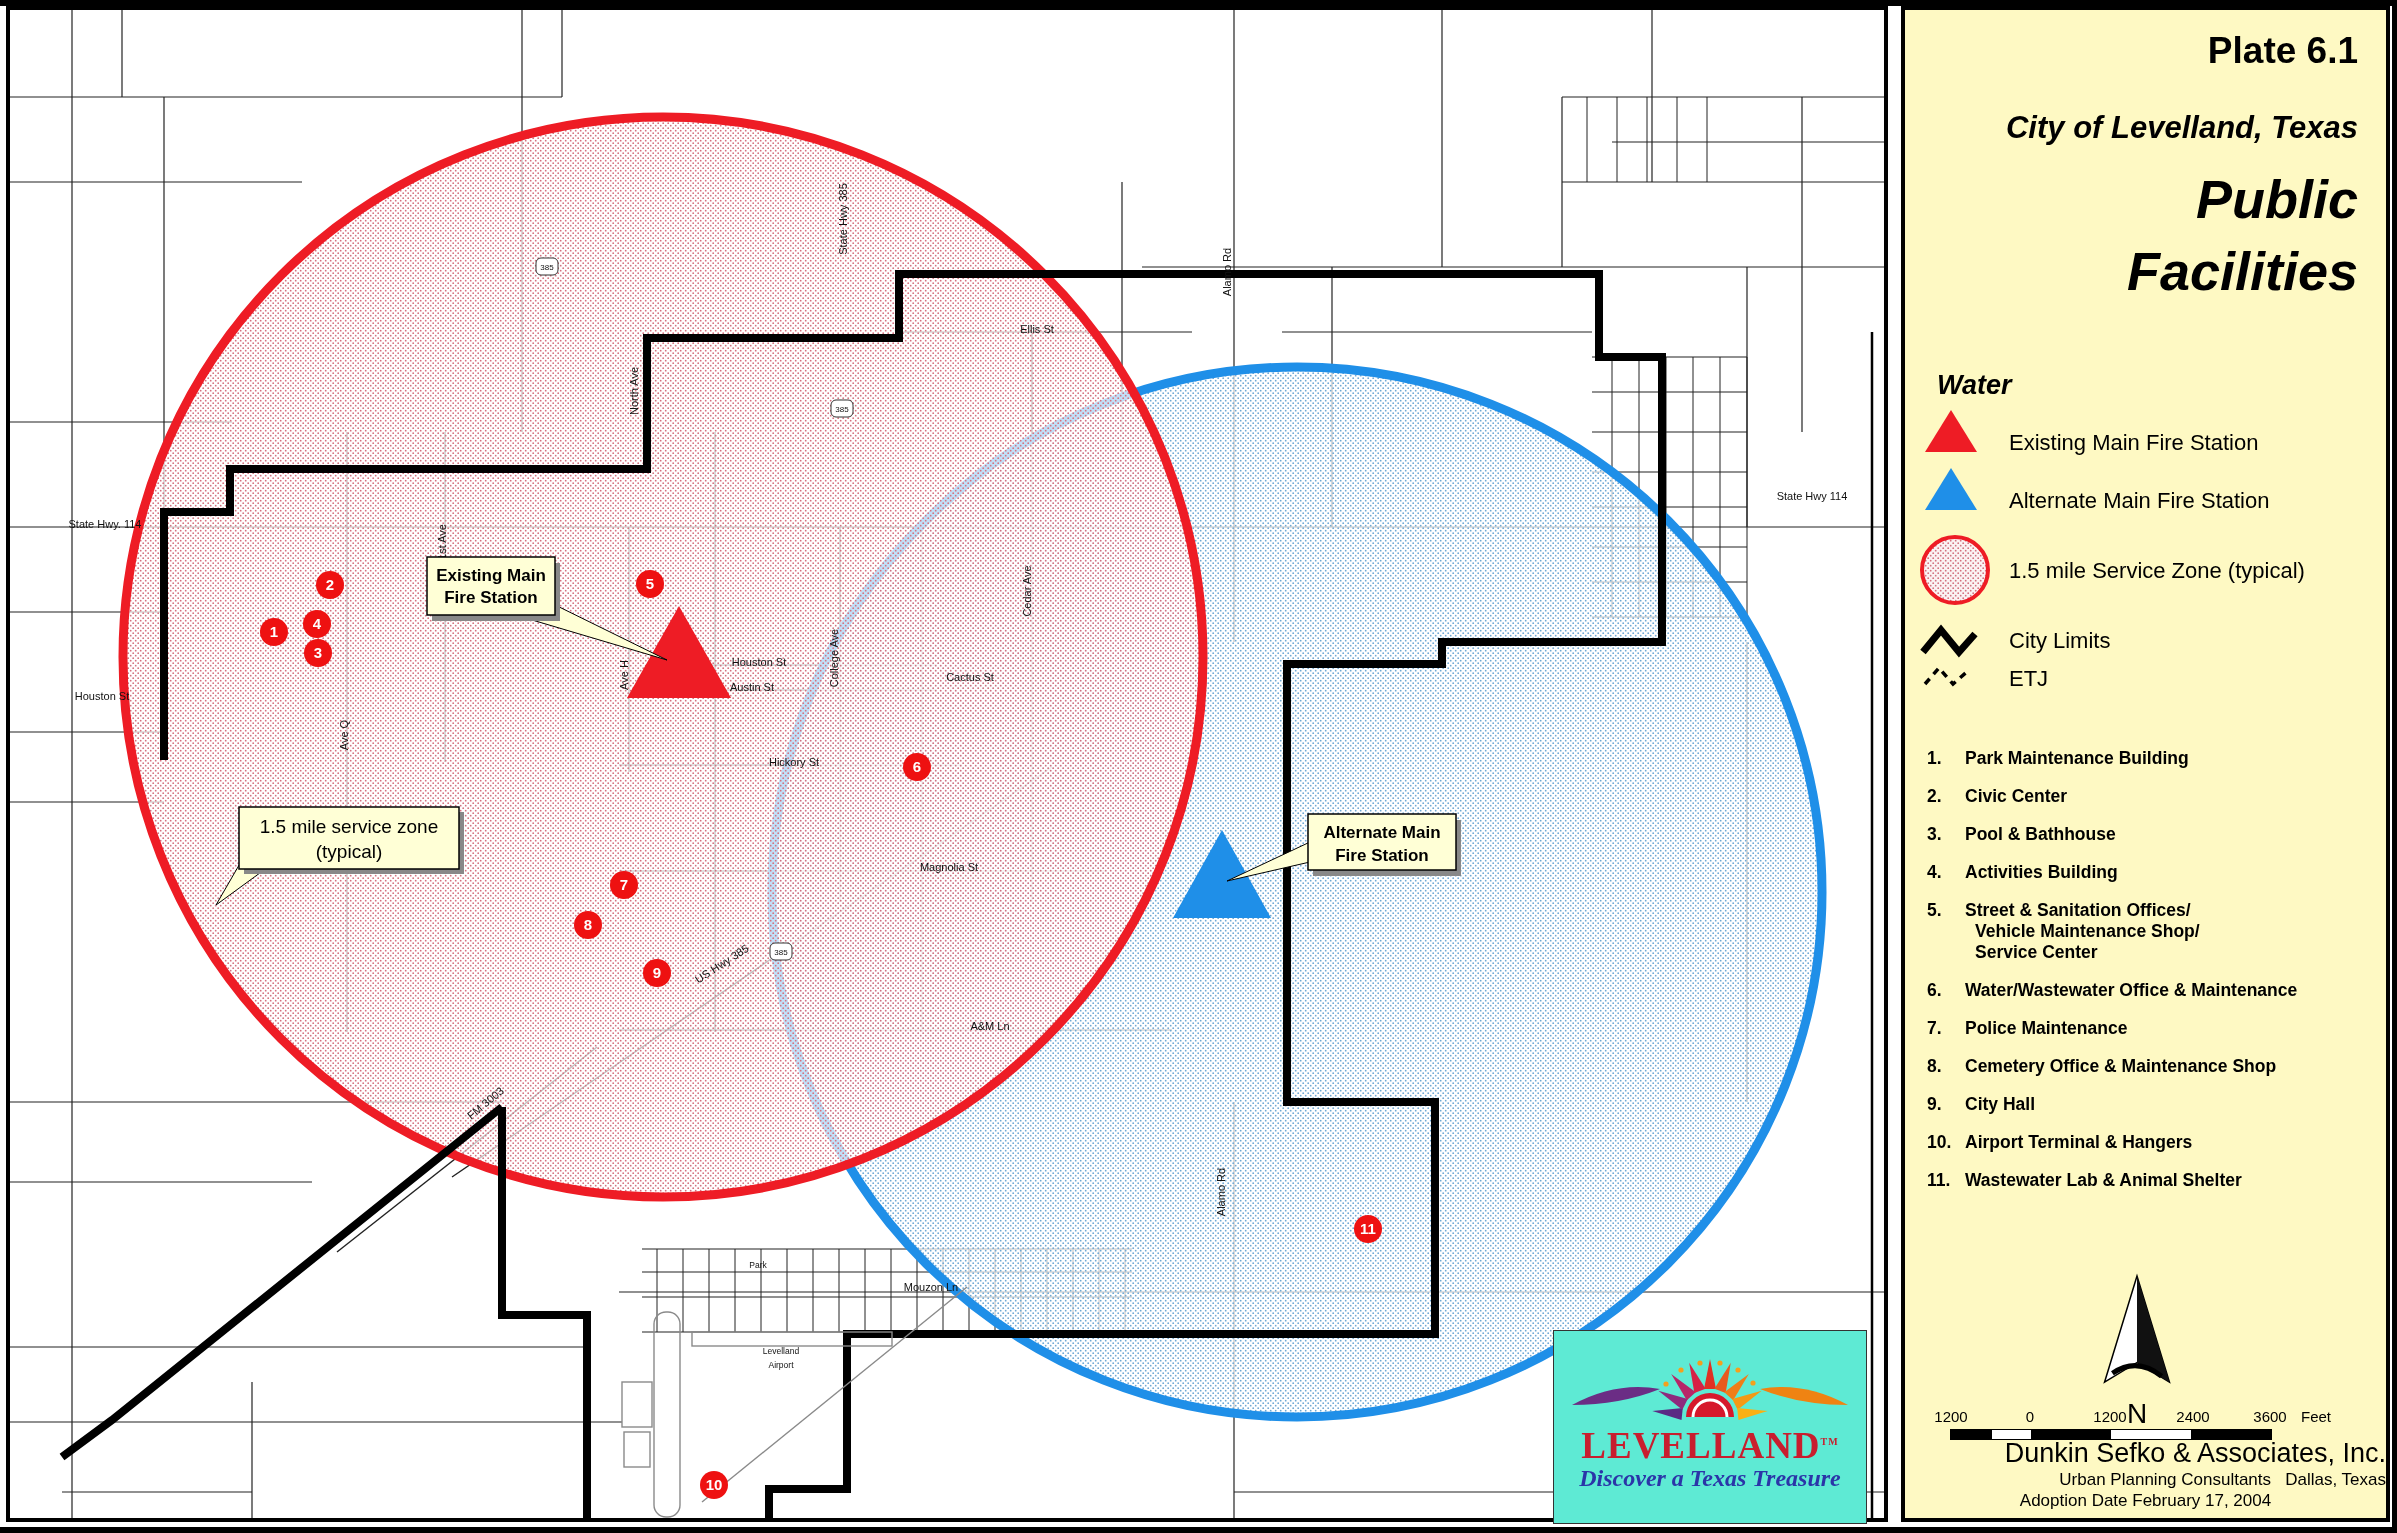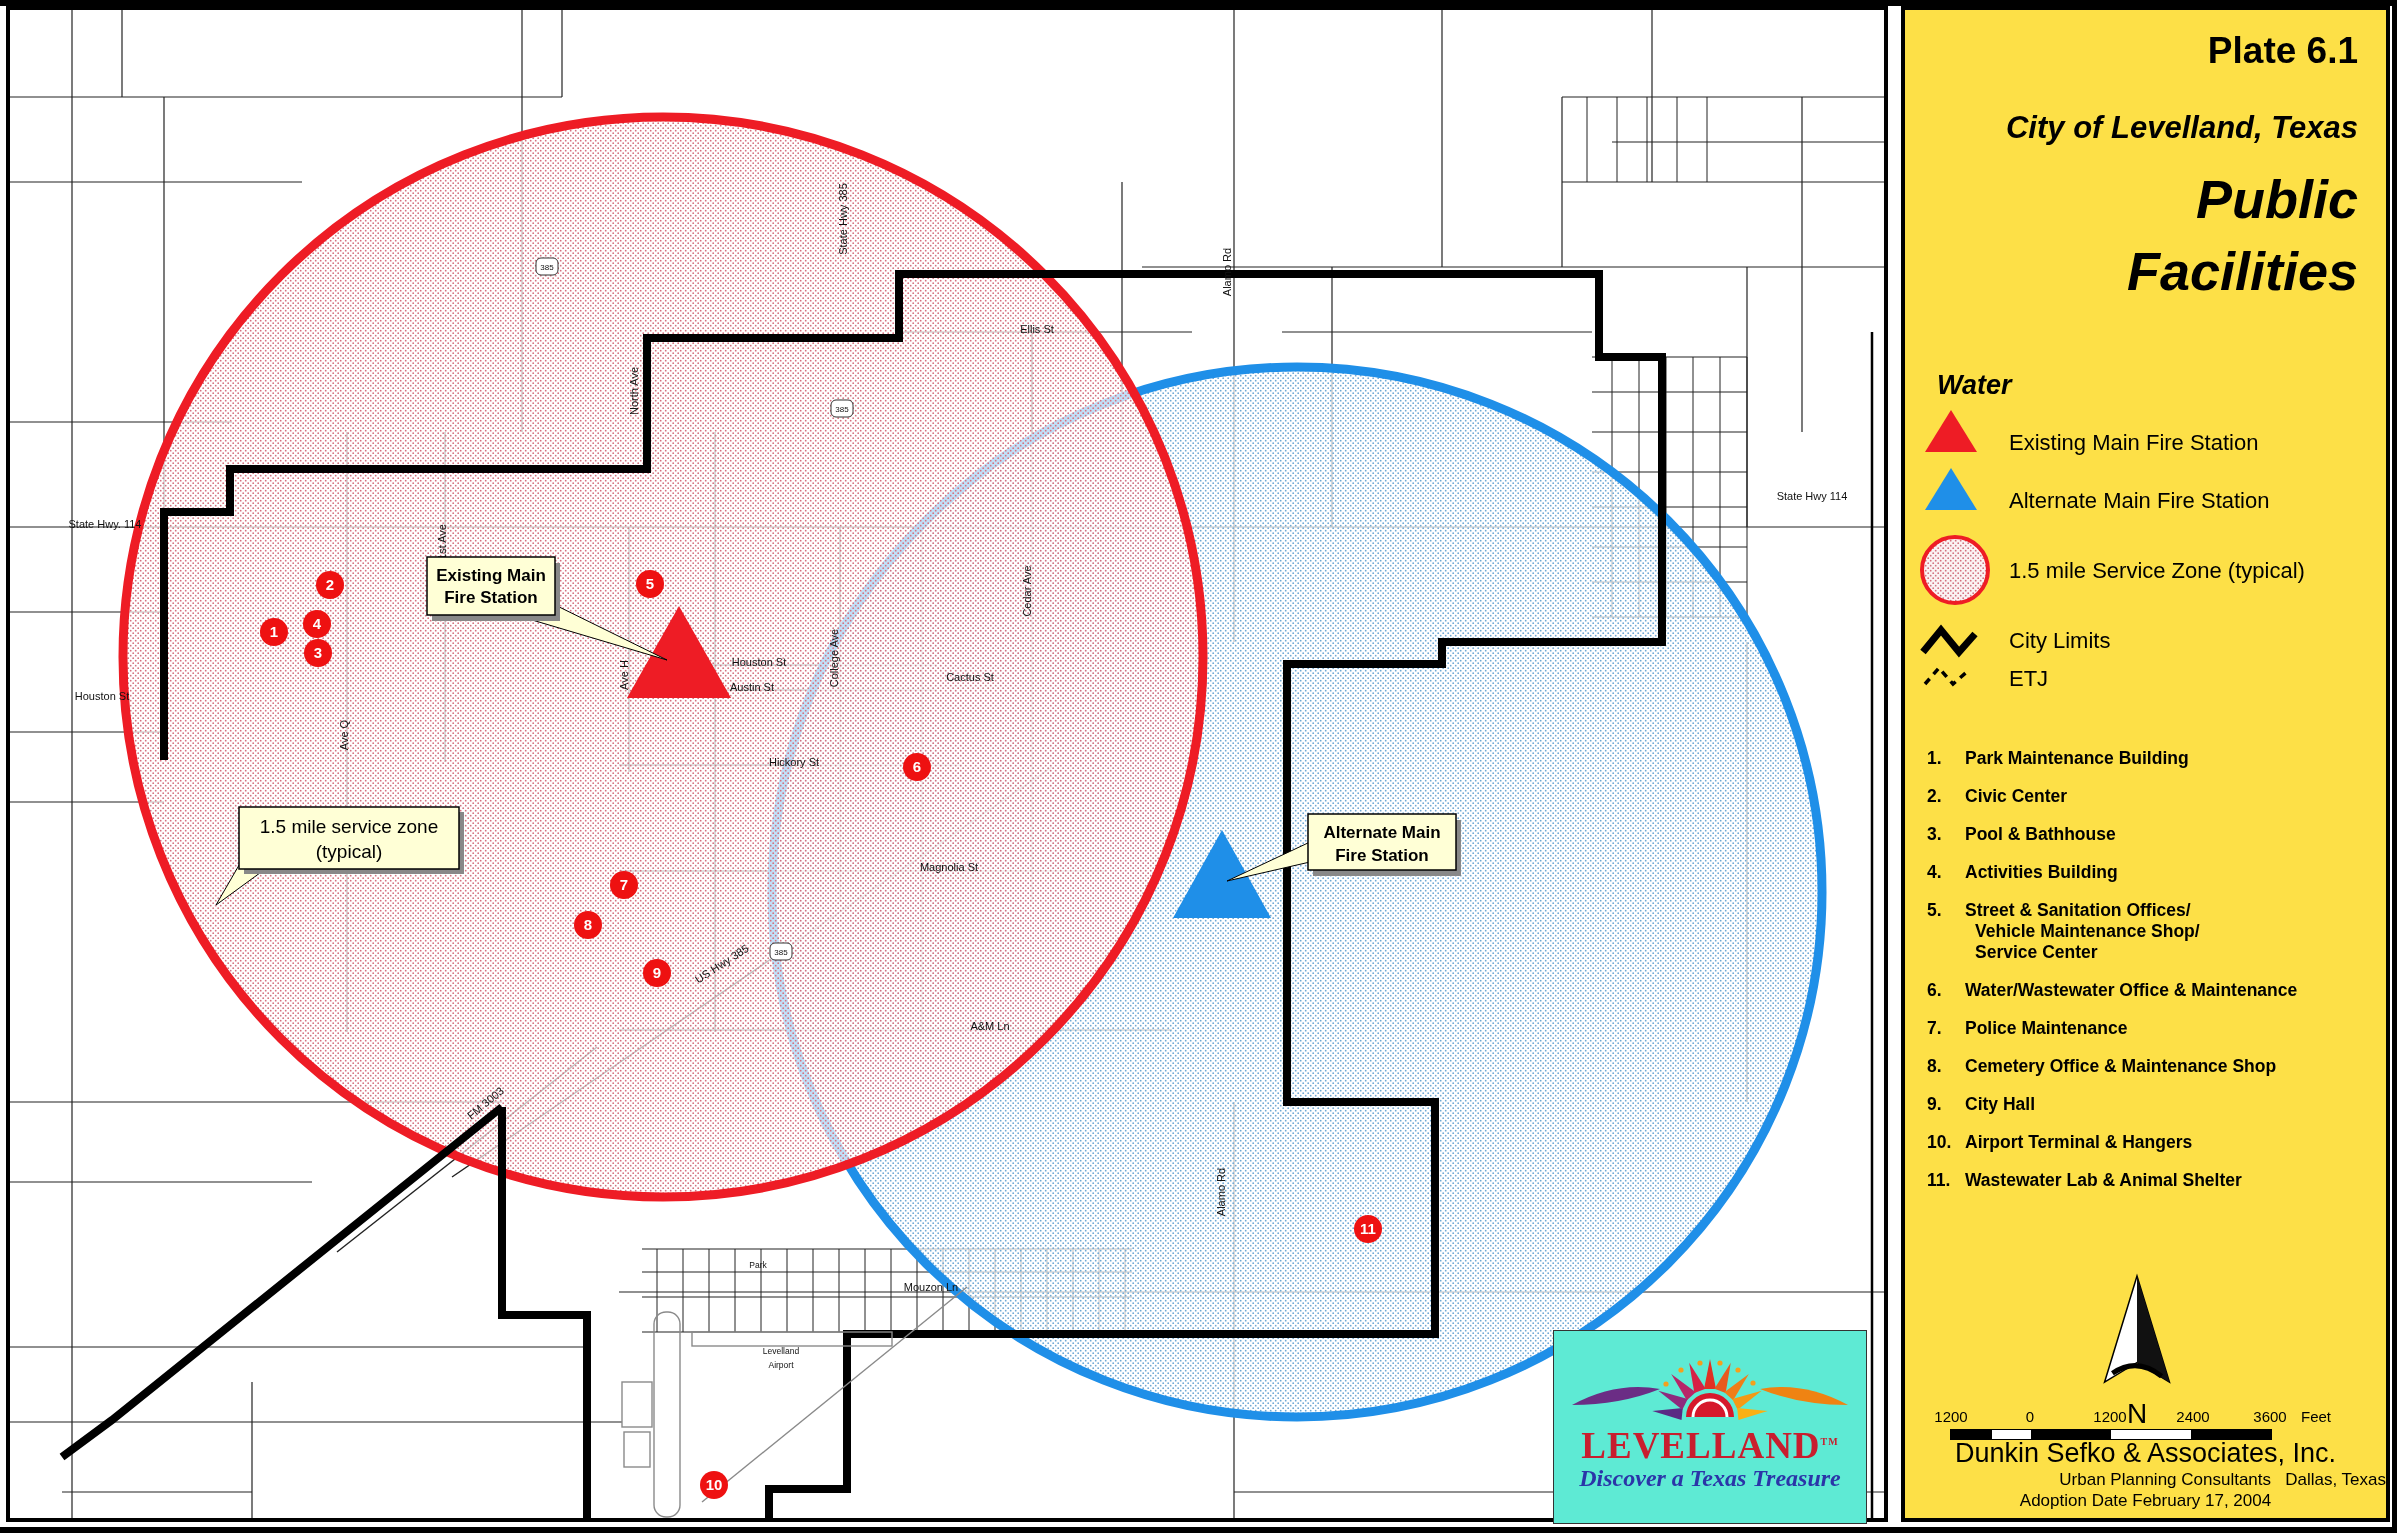--- a/index.html
+++ b/index.html
@@ -3,21 +3,21 @@
 <meta charset="utf-8">
 <style>
   html,body{margin:0;padding:0}
   body{width:2397px;height:1533px;position:relative;background:#fff;
        font-family:"Liberation Sans",sans-serif;overflow:hidden}
   .strip{position:absolute;background:#000}
   #map-frame{position:absolute;left:6px;top:6px;width:1882px;height:1516px;
              border:4px solid #000;box-sizing:border-box;background:#fff}
   #map-svg{position:absolute;left:0;top:0}
   #panel{position:absolute;left:1901px;top:6px;width:489px;height:1516px;
-         border:4px solid #000;box-sizing:border-box;background:#fde047}
+         border:4px solid #000;box-sizing:border-box;background:#fef9c3}
   .p-abs{position:absolute;white-space:nowrap}
   .rt{right:28px;text-align:right}
   #plate{top:20px;font-size:37px;font-weight:bold}
   #city-title{top:100px;font-size:31px;font-weight:bold;font-style:italic}
   #big1{top:158px;font-size:54px;font-weight:bold;font-style:italic}
   #big2{top:230px;font-size:54px;font-weight:bold;font-style:italic}
   #legend-head{left:32px;top:360px;font-size:27px;font-weight:bold;font-style:italic}
   .leg-label{position:absolute;left:104px;font-size:22px;font-weight:normal;white-space:nowrap}
   .leg-icon{position:absolute}
   #facilities-list{position:absolute;left:22px;top:738px;width:450px}
@@ -25,21 +25,21 @@
   .fac-num{width:38px;flex:none}
   .fac-lines div:nth-child(n+2){padding-left:10px}
   #north-wrap{position:absolute;left:177px;top:1262px;width:110px;text-align:center}
   #north-n{font-size:28px;margin-top:2px}
   #scale-wrap{position:absolute;left:0;top:1398px;width:489px;height:40px}
   .scale-num{position:absolute;top:0;transform:translateX(-50%);font-size:15px}
   #scale-unit{position:absolute;top:0;left:396px;font-size:15px}
   #scale-bar{position:absolute;left:45px;top:21px;width:320px;height:9px;
              border:1px solid #000;display:flex}
   .seg{height:100%}
-  #firm{top:1428px;left:0;width:100%;text-align:center;font-size:27px}
+  #firm{top:1428px;left:0;width:100%;text-align:right;font-size:27px}
   #firm-sub{top:1460px;left:0;width:100%;text-align:right;font-size:17px;white-space:pre}
   #adoption{top:1481px;left:0;width:100%;text-align:center;font-size:17px}
   
   #logo{position:absolute;left:1543px;top:1320px;width:312px;height:192px;
         background:#5eead4;border:1px solid #333;text-align:center;overflow:hidden}
   #logo-name{font-family:"Liberation Serif",serif;font-weight:bold;font-size:37px;
              color:#c81e2e;letter-spacing:1px;line-height:34px;margin-top:-6px}
   #logo-name sup{font-size:10px}
   #logo-tag{font-family:"Liberation Serif",serif;font-weight:bold;font-style:italic;
             font-size:24px;color:#2b35a8;line-height:30px}

